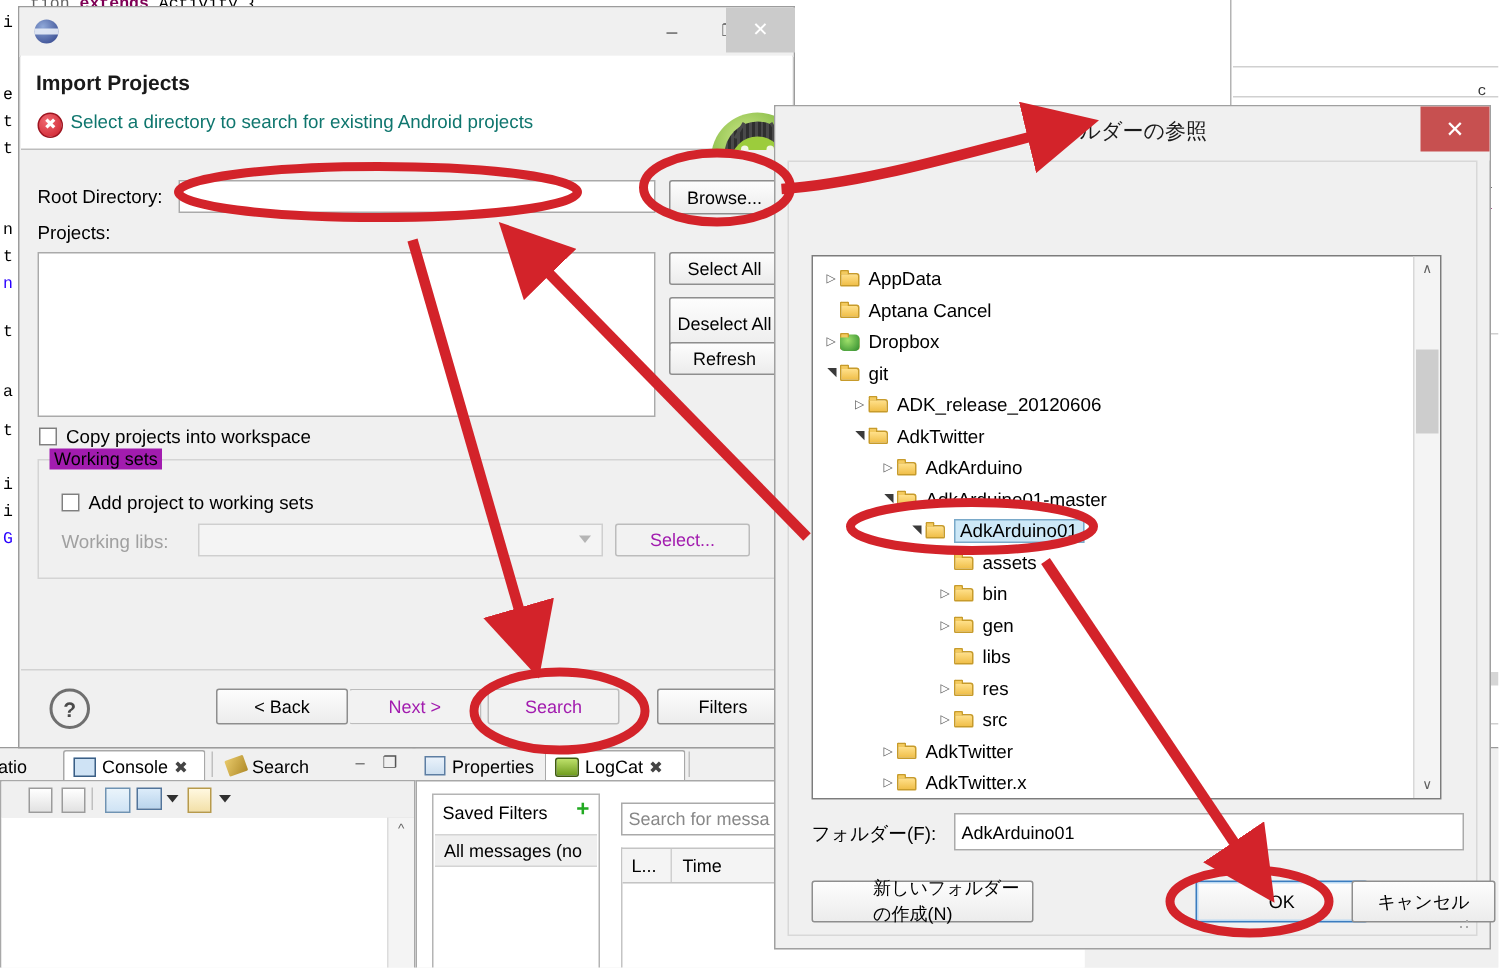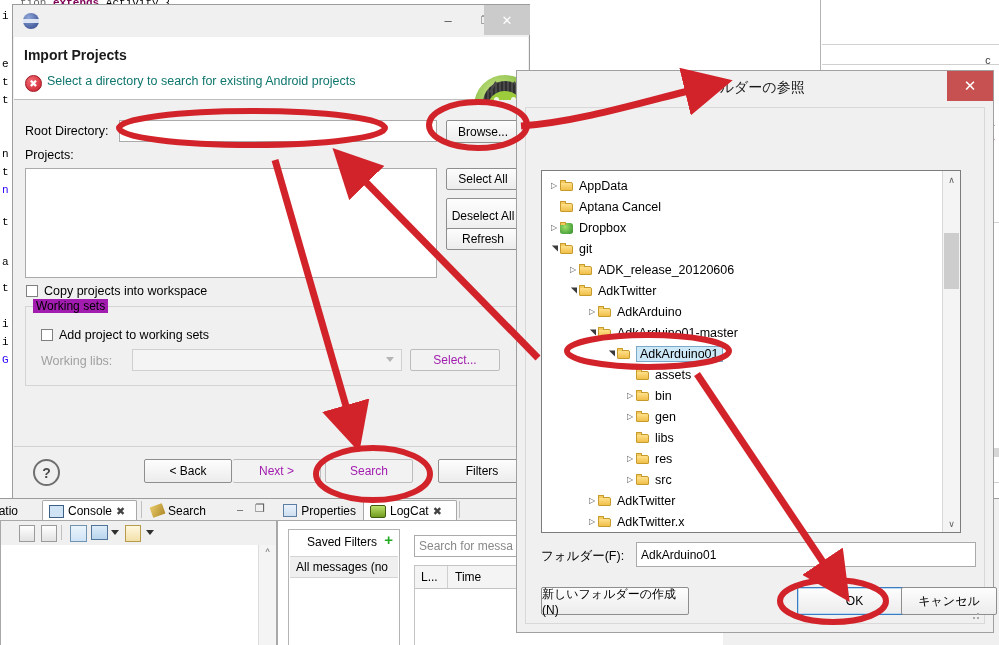--- a/index.html
+++ b/index.html
@@ -155,21 +155,21 @@
       </div>
       <div class="vtab active" style="left:86px;width:94px;">
         <span style="width:14px;height:11px;background:linear-gradient(#bde06a,#6f9c1e);border:1px solid #3f5b10;display:inline-block;border-radius:2px;"></span>
         <span>LogCat</span>
         <span class="tclose">✖</span>
       </div>
       <div class="tab-divider" style="left:182px;"></div>
     </div>
     <div class="view-body" style="top:21px;left:0;width:445px;height:126px;border-right:none;">
       <div style="position:absolute;left:10px;top:8px;width:110px;bottom:0;border:1px solid #b4b4b4;background:#fff;">
-        <div style="position:absolute;left:6px;top:5px;font-size:12px;margin-left:12px;">Saved Filters</div>
+        <div style="position:absolute;left:6px;top:5px;font-size:12px;">Saved Filters</div>
         <div style="position:absolute;right:6px;top:4px;font-size:15px;font-weight:bold;color:#22aa22;line-height:12px;">+</div>
         <div style="position:absolute;left:1px;top:26px;right:1px;height:20px;background:#efefef;border-top:1px solid #d4d4d4;border-bottom:1px solid #d4d4d4;display:flex;align-items:center;padding-left:6px;font-size:12px;">All messages (no</div>
       </div>
       <div class="txtbox" style="position:absolute;left:136px;top:14px;width:180px;height:22px;color:#888;">Search for messa</div>
       <div style="position:absolute;left:136px;top:44px;right:0;bottom:0;background:#fff;border-top:1px solid #c4c4c4;border-left:1px solid #c4c4c4;">
         <div style="position:absolute;left:0;top:0;right:0;height:22px;background:#f4f4f4;border-bottom:1px solid #c4c4c4;">
           <div style="position:absolute;left:6px;top:4px;font-size:12px;">L...</div>
           <div style="position:absolute;left:32px;top:0;width:1px;height:22px;background:#cfcfcf;"></div>
           <div style="position:absolute;left:40px;top:4px;font-size:12px;">Time</div>
         </div>
@@ -352,21 +352,21 @@
       <div id="tree-scroll">
         <div class="sb-arrow" style="top:0;">∧</div>
         <div id="sb-thumb" style="top:62px;height:56px;"></div>
         <div class="sb-arrow" style="bottom:0;">∨</div>
       </div>
     </div>
 
     <div style="position:absolute;left:15px;top:440px;font-size:12.5px;">フォルダー(F):</div>
     <div class="txtbox" style="position:absolute;left:110px;top:434px;width:340px;height:25px;">AdkArduino01</div>
 
-    <div class="btn" style="position:absolute;left:15px;top:479px;width:148px;height:28px;font-size:12px;">新しいフォルダーの作成(N)</div>
+    <div class="btn" style="position:absolute;left:15px;top:479px;width:148px;height:28px;font-size:12px;padding-left:40px;">新しいフォルダーの作成(N)</div>
     <div class="btn default" style="position:absolute;left:271px;top:479px;width:115px;height:28px;">OK</div>
     <div class="btn" style="position:absolute;left:375px;top:479px;width:96px;height:28px;">キャンセル</div>
 
     <div style="position:absolute;right:4px;bottom:3px;width:10px;height:10px;
                 background:
                   radial-gradient(circle 1px at 8px 8px,#a9a9a9 99%,transparent),
                   radial-gradient(circle 1px at 4px 8px,#a9a9a9 99%,transparent),
                   radial-gradient(circle 1px at 8px 4px,#a9a9a9 99%,transparent);"></div>
   </div>
 </div>

